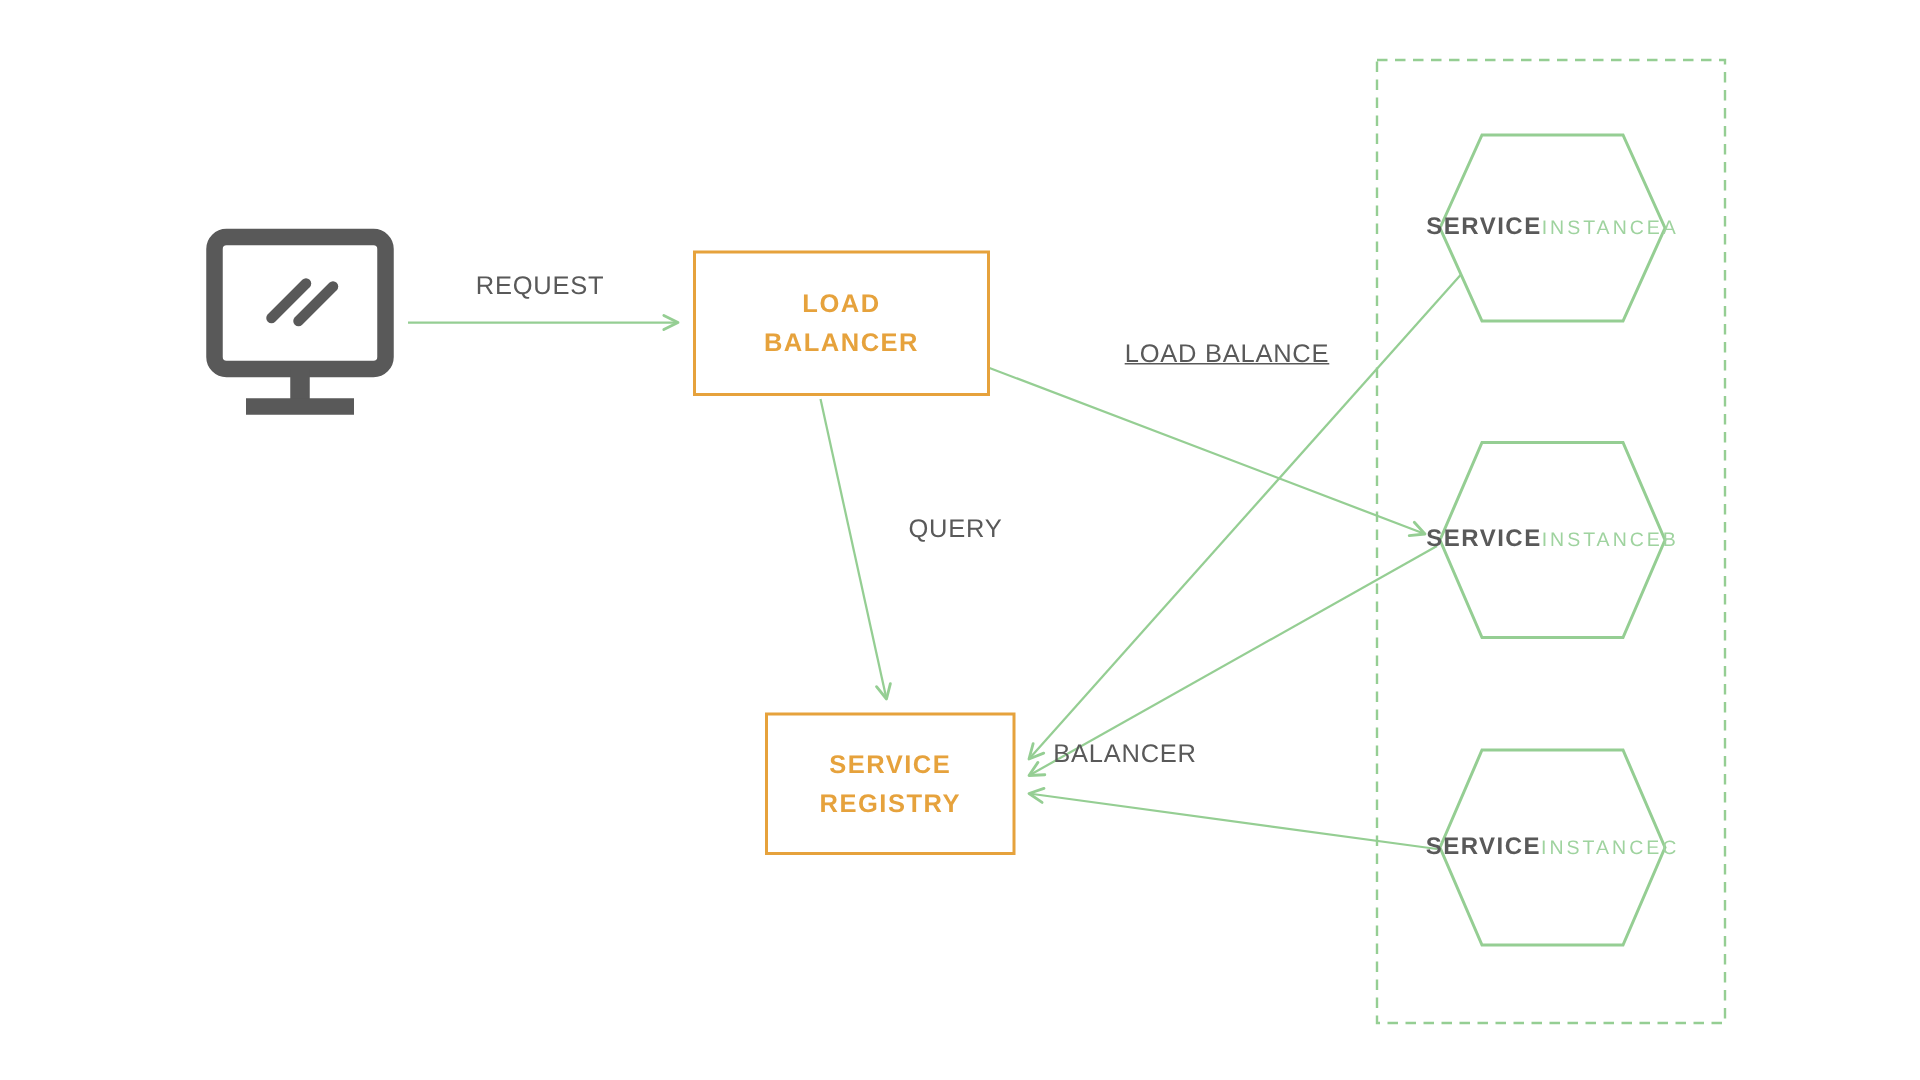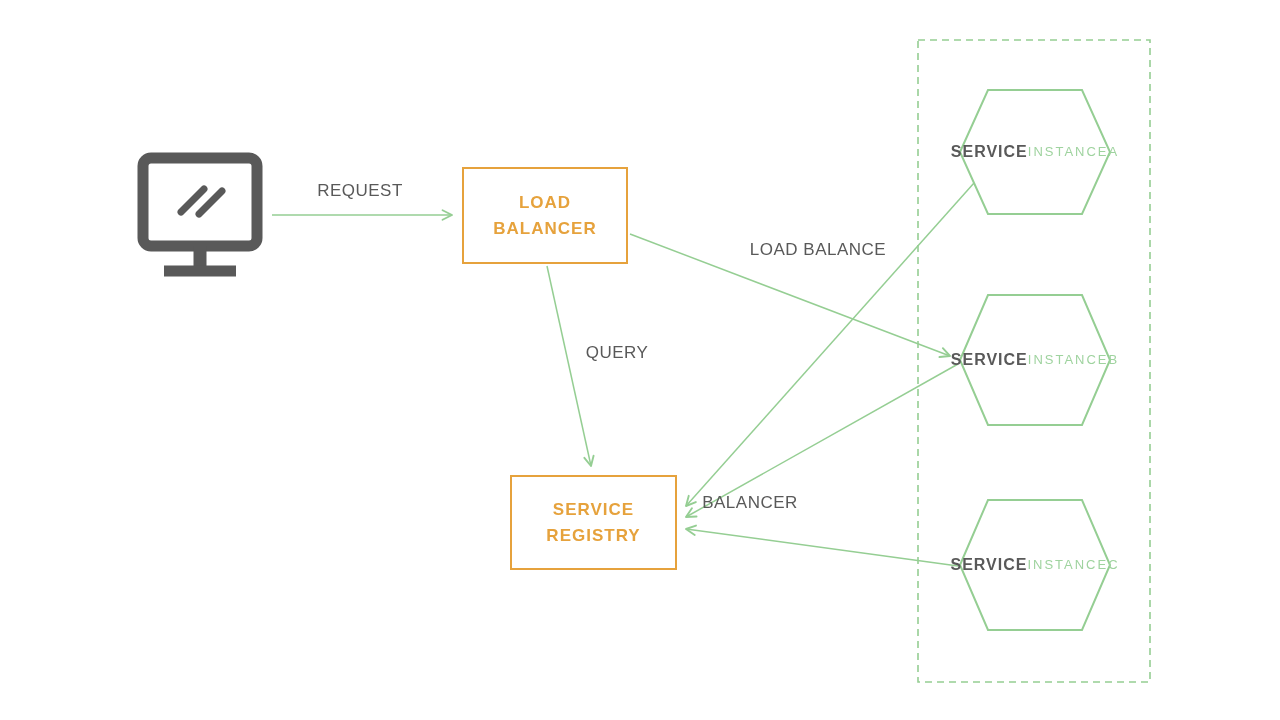--- a/index.html
+++ b/index.html
@@ -64,25 +64,25 @@
     <g stroke="#595959" fill="none">
       <rect x="143" y="158" width="114" height="88" rx="8" stroke-width="11"></rect>
       <line x1="181" y1="212" x2="204" y2="189" stroke-width="7" stroke-linecap="round"></line>
       <line x1="199" y1="214" x2="222" y2="191" stroke-width="7" stroke-linecap="round"></line>
       <line x1="200" y1="246" x2="200" y2="266" stroke-width="13"></line>
       <line x1="164" y1="271" x2="236" y2="271" stroke-width="11"></line>
     </g>
   </svg>
 
   <div class="edge-label" style="left:300px;top:181px;width:120px;">REQUEST</div>
-  <div class="edge-label" style="left:557px;top:343px;width:120px;">QUERY</div>
-  <div class="edge-label" style="left:738px;top:240px;width:160px;">LOAD BALANCE</div>
+  <div class="edge-label" style="left:577px;top:343px;width:120px;">QUERY</div>
+  <div class="edge-label" style="left:738px;top:226px;width:160px;text-decoration:underline;">LOAD BALANCE</div>
   <div class="edge-label" style="left:700px;top:493px;width:100px;">BALANCER</div>
 
-  <div class="node-box" style="left:462px;top:167px;width:166px;height:97px;">
+  <div class="node-box" style="left:462px;top:167px;width:198px;height:97px;">
     <span>LOAD BALANCER</span>
   </div>
 
   <div class="node-box" style="left:510px;top:475px;width:167px;height:95px;">
     <span>SERVICE REGISTRY</span>
   </div>
 
   <div class="hex-text" style="left:960px;top:90px;width:150px;height:124px;">
     <div class="hex-title">SERVICE</div>
     <div class="hex-sub">INSTANCE</div>

